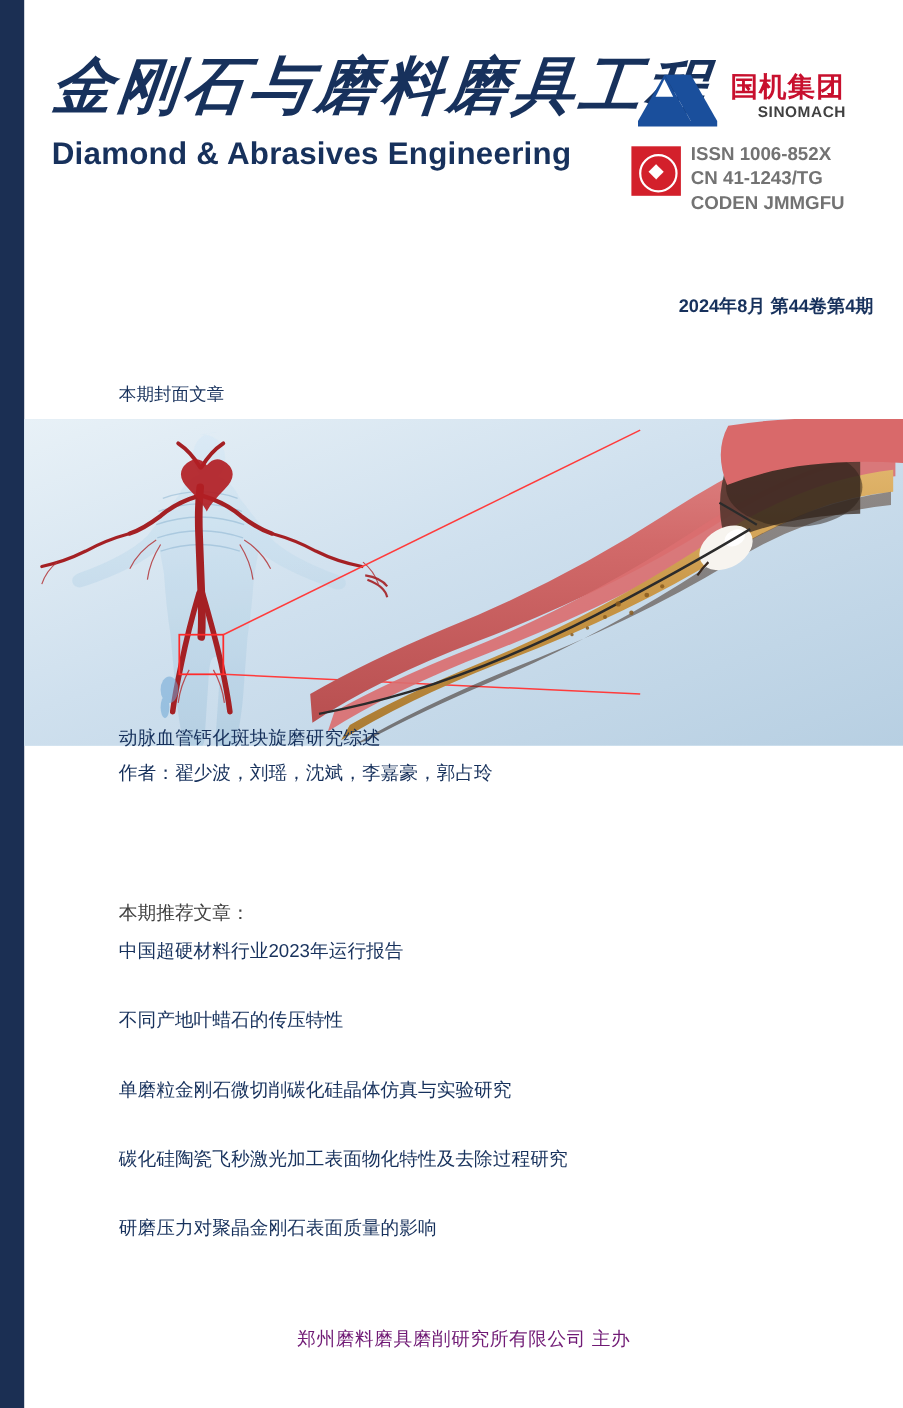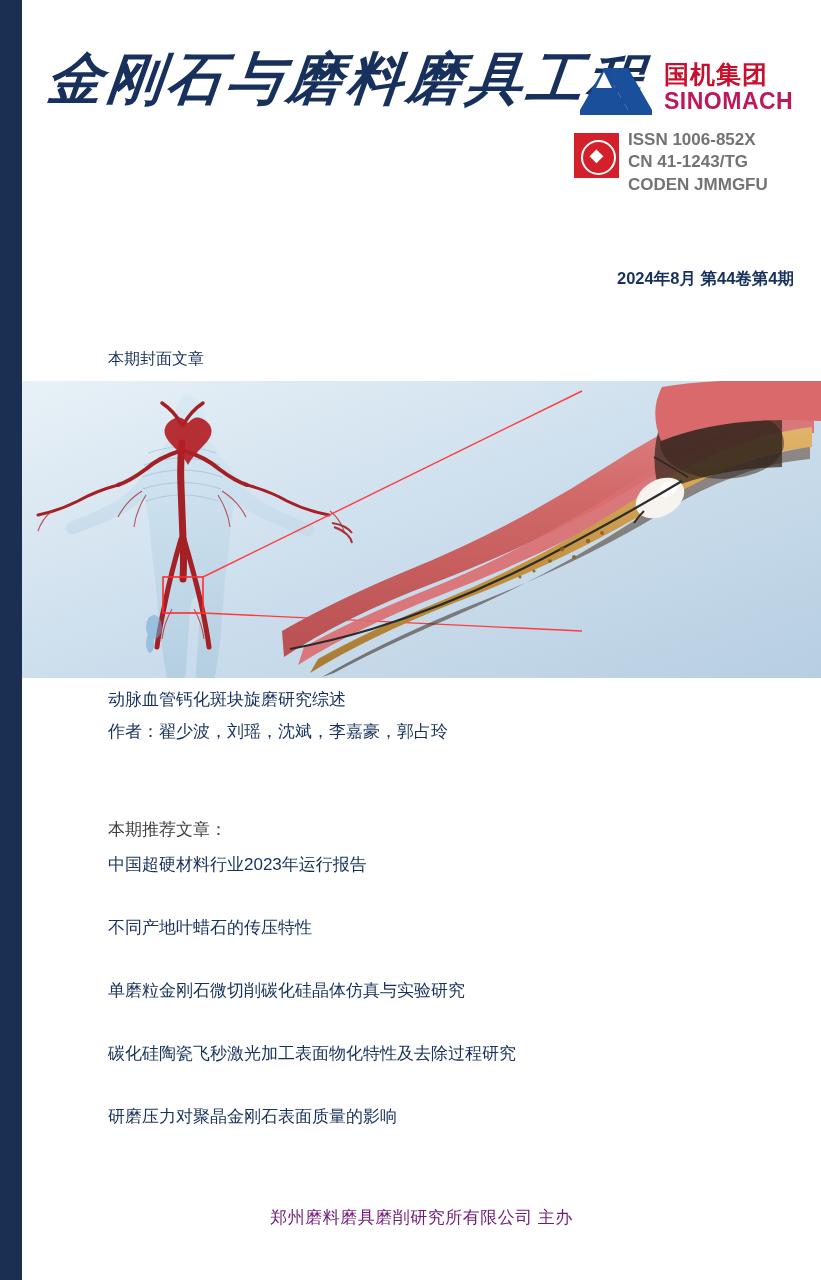--- a/index.html
+++ b/index.html
@@ -90,26 +90,27 @@
     justify-content: center;
   }
   .sino-cn {
     font-size: 25px;
     font-weight: 700;
     color: #c8102e;
     letter-spacing: 1px;
     line-height: 1.05;
   }
   .sino-en {
-    font-size: 23px;
-    font-weight: 700;
-    color: #be185d;
+    font-size: 14px;
+    font-weight: 700;
+    color: #404040;
     letter-spacing: 0.5px;
     line-height: 1.1;
     margin-top: 2px;
+    text-align: center;
   }
   .issn-block {
     margin-top: 11px;
     display: flex;
     align-items: flex-start;
   }
   .issn-mark {
     width: 45px;
     height: 45px;
     background: #d3202b;
@@ -179,21 +180,21 @@
     height: 297px;
     overflow: hidden;
     background: #cfe2ef;
   }
   .cover-image svg { display:block; }
 
   
   .cover-caption {
     position: absolute;
     left: 86px;
-    top: 684px;
+    top: 655px;
     width: 640px;
   }
   .cover-caption .ttl {
     font-size: 17px;
     color: #17315c;
     line-height: 1.9;
     font-weight: 500;
   }
   .cover-caption .auth {
     font-size: 17px;
@@ -242,20 +243,21 @@
 <body>
 
 <div class="page">
 
   <div class="spine"></div>
 
   <div class="content">
 
     <div class="masthead">
       <div class="logo-cn">金刚石与磨料磨具工程</div>
+      <div class="logo-en">Diamond &amp; Abrasives Engineering</div>
     </div>
 
     <div class="badges">
 
       <div class="sinomach">
         <div class="sino-mark">
           <svg width="84" height="60" viewBox="0 0 84 60" xmlns="http://www.w3.org/2000/svg">
             <path d="M6 52 L30 10 L54 52 Z" fill="#1a4f9c"></path>
             <path d="M30 10 L54 52 L78 52 L54 10 Z" fill="#1a4f9c"></path>
             <path d="M22 30 L38 30 L30 14 Z" fill="#ffffff"></path>

